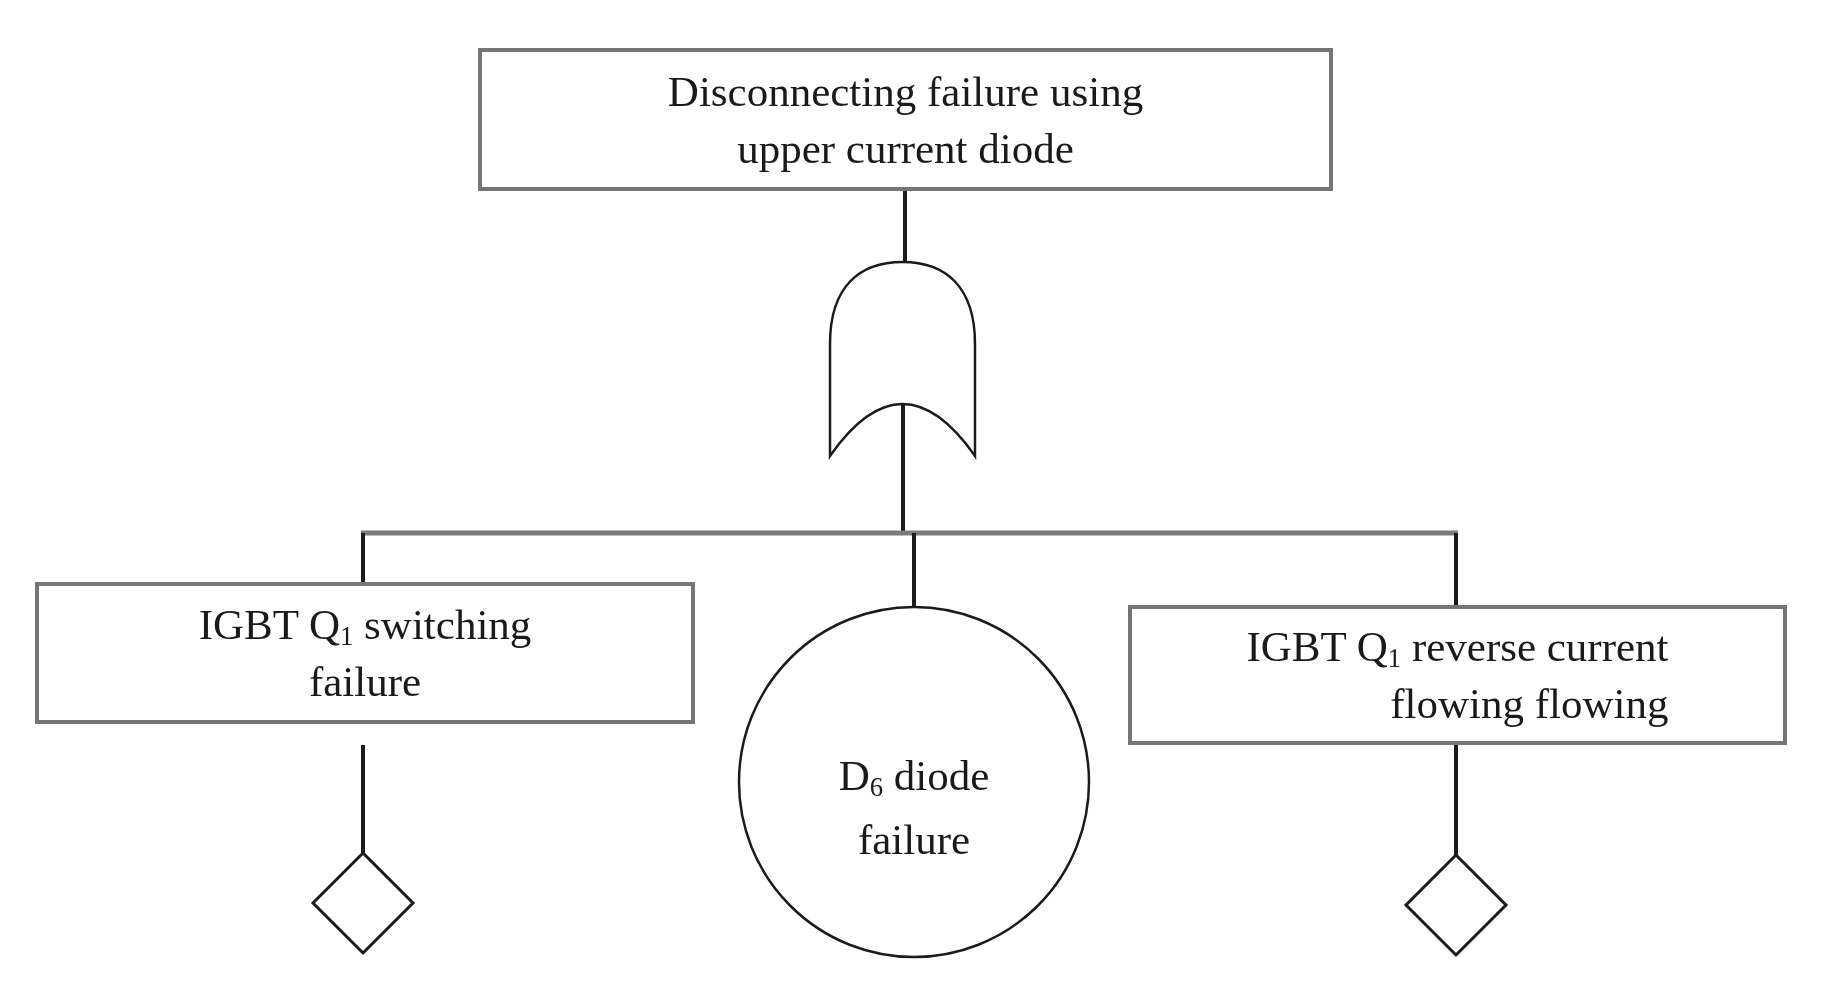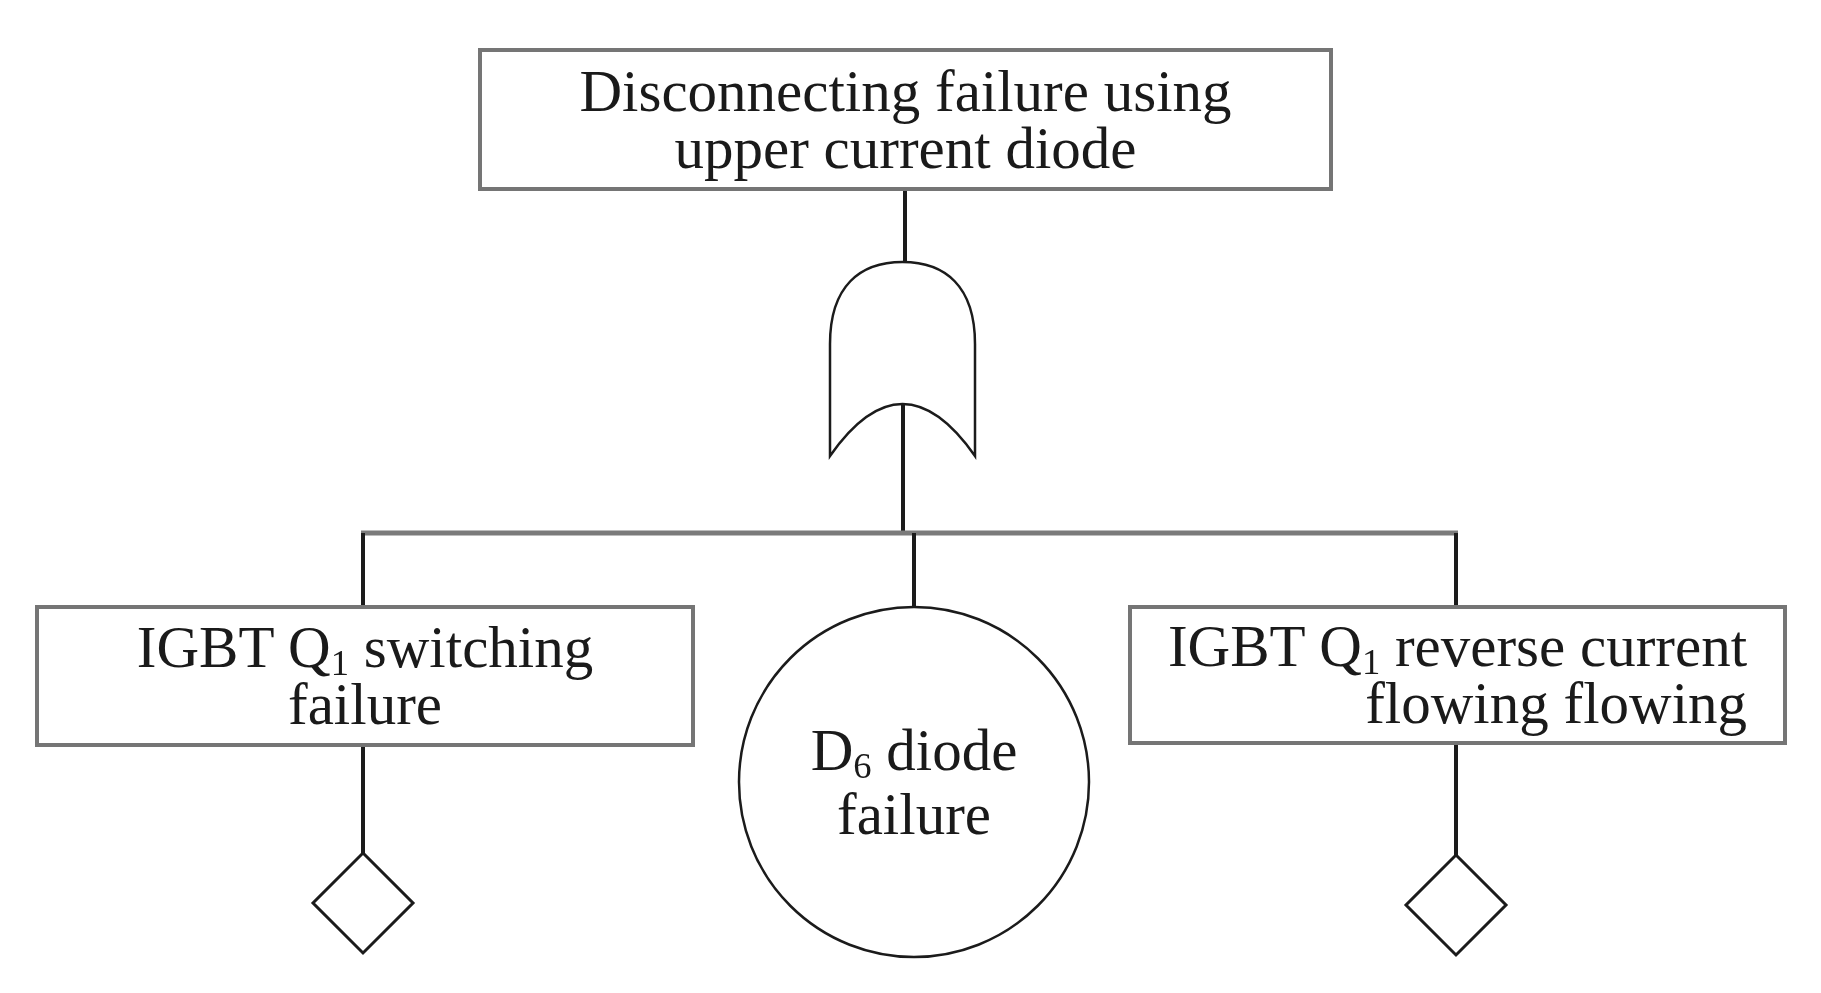--- a/index.html
+++ b/index.html
@@ -45,36 +45,36 @@
     position: absolute;
     box-sizing: border-box;
     border: 4px solid var(--box-border, #757575);
     background: #ffffff;
     display: flex;
     align-items: center;
     justify-content: center;
     text-align: center;
   }
   .box-top   { left: 478px;  top: 48px;  width: 855px; height: 143px; }
-  .box-left  { left: 35px;   top: 605px; width: 660px; height: 142px; }
+  .box-left  { left: 35px;   top: 582px; width: 660px; height: 142px; }
   .box-right { left: 1128px; top: 605px; width: 659px; height: 140px; text-align: right; }
 
   .circle-label {
     position: absolute;
     left: 744px;
     top: 692px;
     width: 340px;
     height: 180px;
     display: flex;
-    align-items: center;
+    align-items: flex-end;
     justify-content: center;
     text-align: center;
   }
   .label {
-    font-size: 59px;
+    font-size: 43px;
     line-height: 57px;
     white-space: nowrap;
   }
   .circle-label .label { line-height: 64px; }
   .label sub {
     font-size: 0.62em;
     line-height: 0;
     vertical-align: baseline;
     position: relative;
     top: 0.22em;

